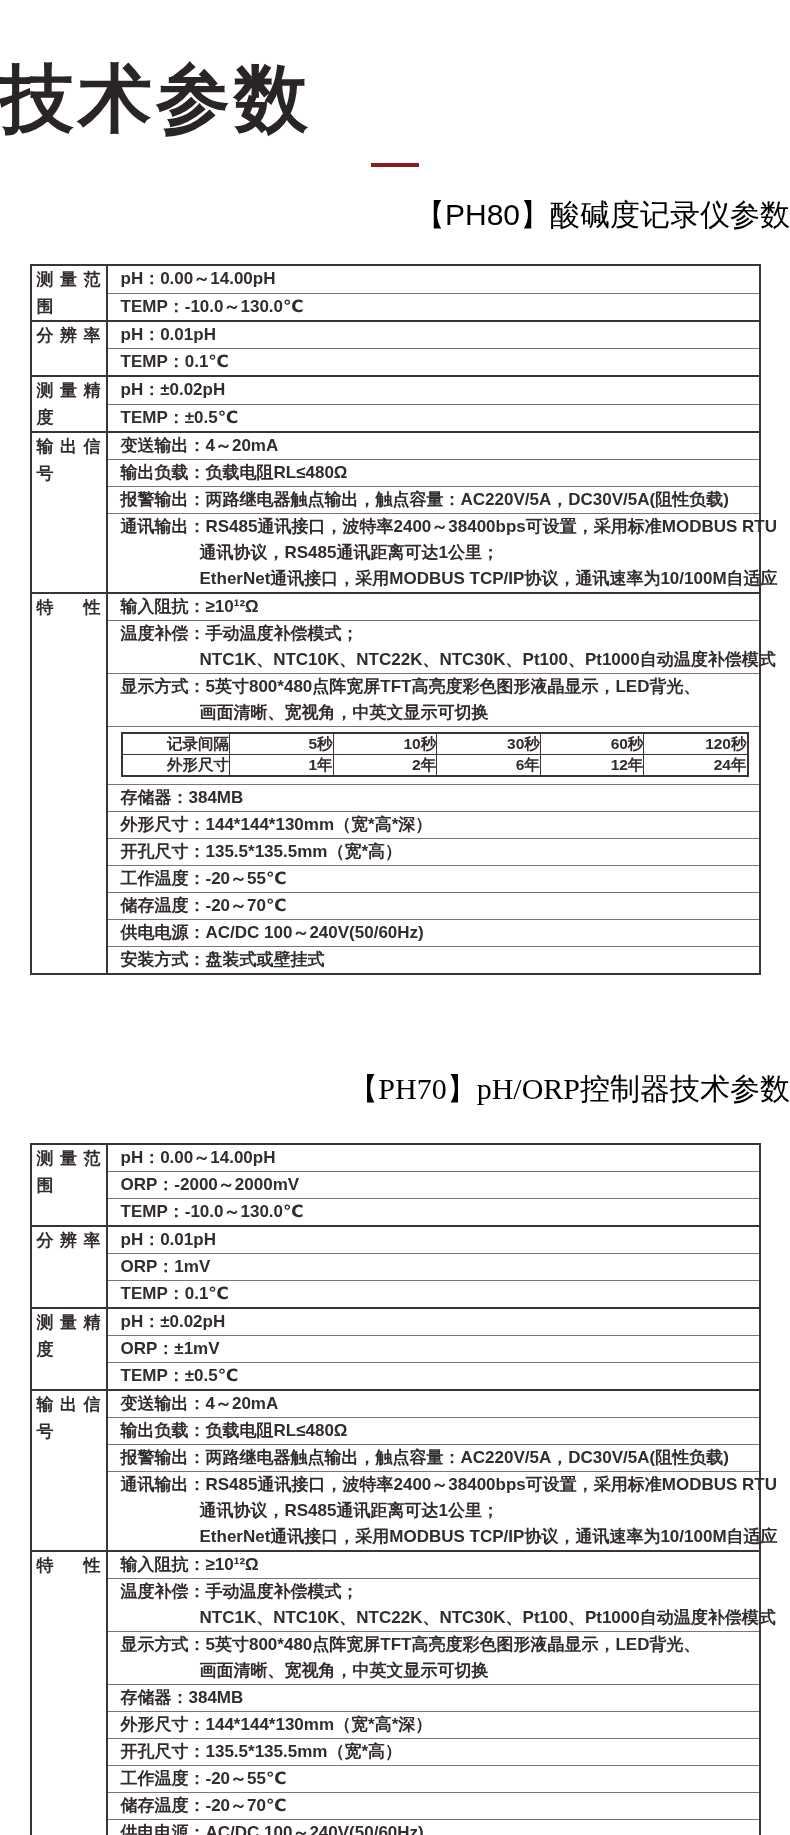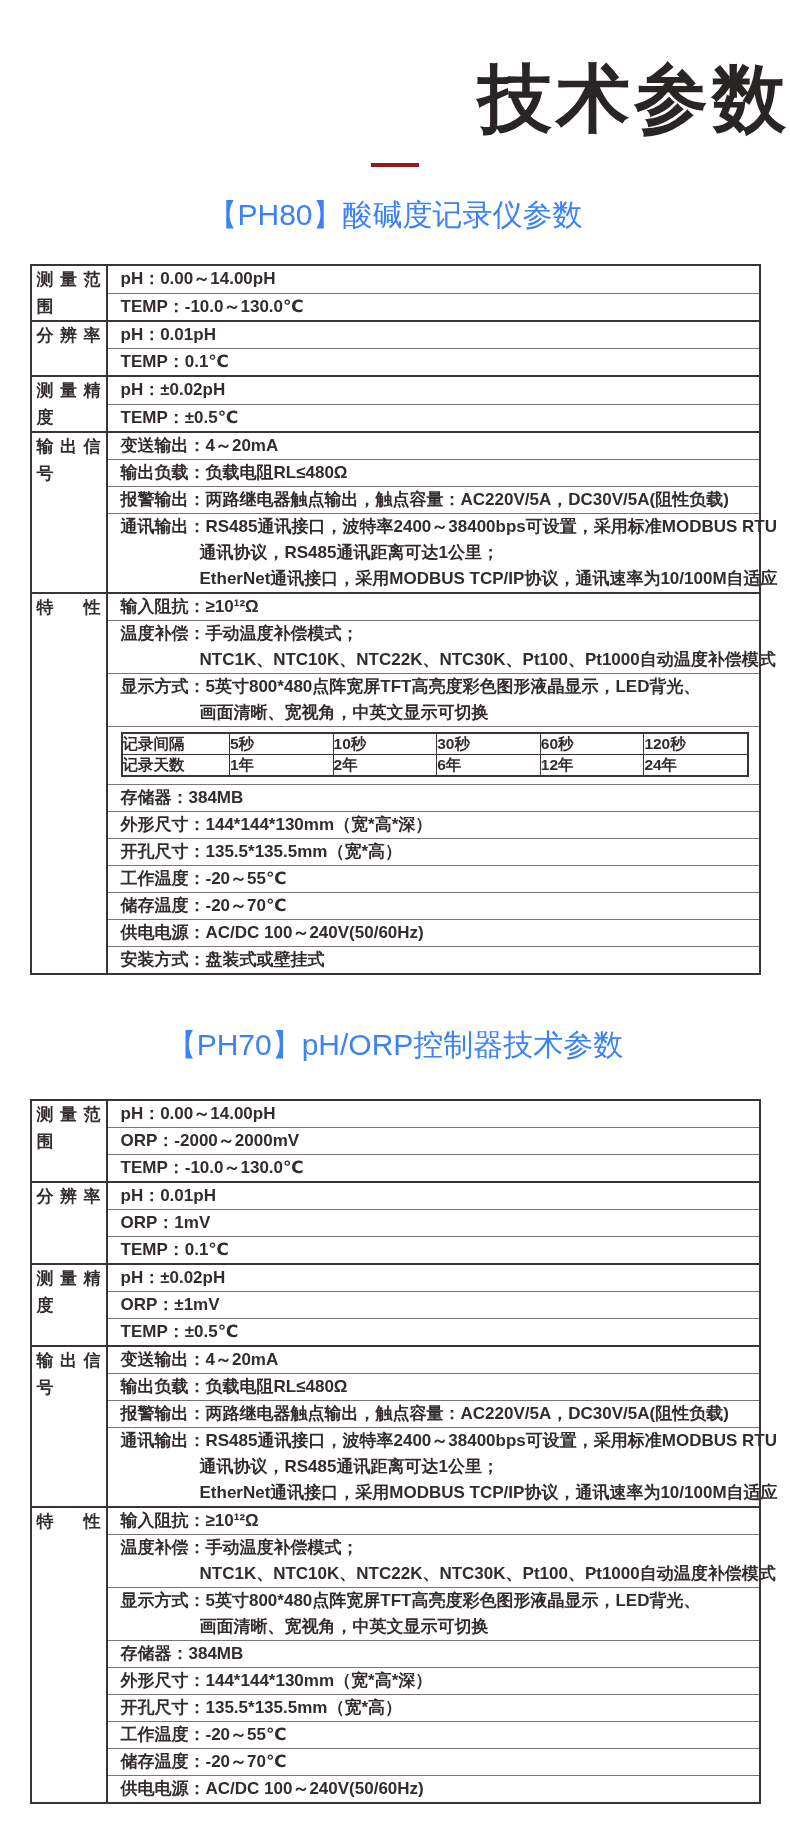--- a/index.html
+++ b/index.html
@@ -9,40 +9,40 @@
     font-family:"Liberation Sans","DejaVu Sans",sans-serif;
     color:#332c2c;
     overflow:hidden;
   }
   
   .main-title{
     margin:56px 0 4px 0;
     font-size:74px;
     line-height:1.15;
     font-weight:900;
-    text-align:right;
+    text-align:left;
     letter-spacing:4px;
     color:#2a2525;
   }
   .title-underline{
     width:48px;height:4px;
     margin:22px auto 0 auto;
     background:#8e1b20;
   }
   
   .section-title{
     font-size:30px;
     line-height:36px;
     font-weight:400;
-    text-align:center;
-    color:#3b82f6;
+    text-align:right;
+    color:#000000;
     margin:0;
   }
   .section-title.first{margin-top:30px;}
-  .section-title.second{margin-top:52px;}
+  .section-title.second{margin-top:96px;font-family:Liberation Serif, serif;}
   
   .spec-table-host{margin-top:31px;}
   .spec-table-host.second{margin-top:36px;}
   table.spec{
     border-collapse:collapse;
     table-layout:fixed;
     width:731px;
     margin:0 auto;
     border:2px solid #3a3434;
   }
@@ -78,21 +78,21 @@
   table.mini{
     border-collapse:collapse;
     table-layout:fixed;
     width:628px;
     margin:5px 0 7px 0;
     border:2px solid #3a3434;
   }
   table.mini col.mini-first{width:108px;}
   table.mini td{
     border:1px solid #3a3434;
-    text-align:left;
+    text-align:right;
     font-size:15.5px;
     font-weight:700;
     line-height:20px;
     padding:0;
     color:#332c2c;
   }
 </style>
 </head>
 <body>
 
@@ -209,21 +209,21 @@
                   <tbody>
                     <tr>
                       <td>记录间隔</td>
                       <td>5秒</td>
                       <td>10秒</td>
                       <td>30秒</td>
                       <td>60秒</td>
                       <td>120秒</td>
                     </tr>
                     <tr>
-                      <td>记录天数</td>
+                      <td>外形尺寸</td>
                       <td>1年</td>
                       <td>2年</td>
                       <td>6年</td>
                       <td>12年</td>
                       <td>24年</td>
                     </tr>
                   </tbody>
                 </table>
               </td>
             </tr>

